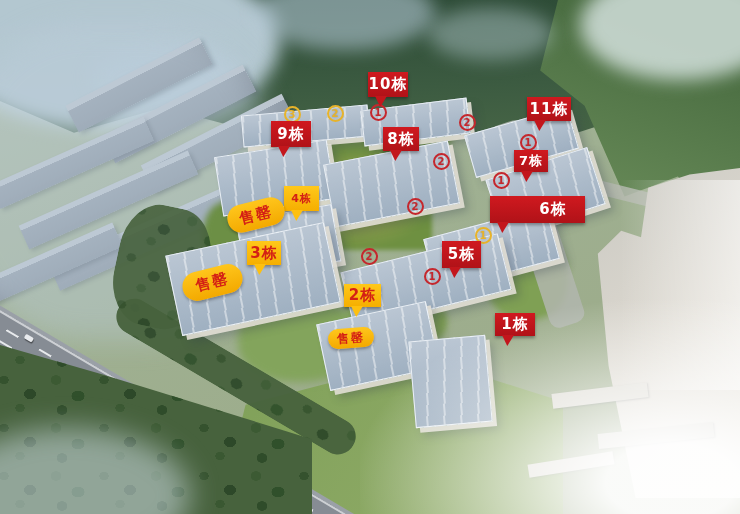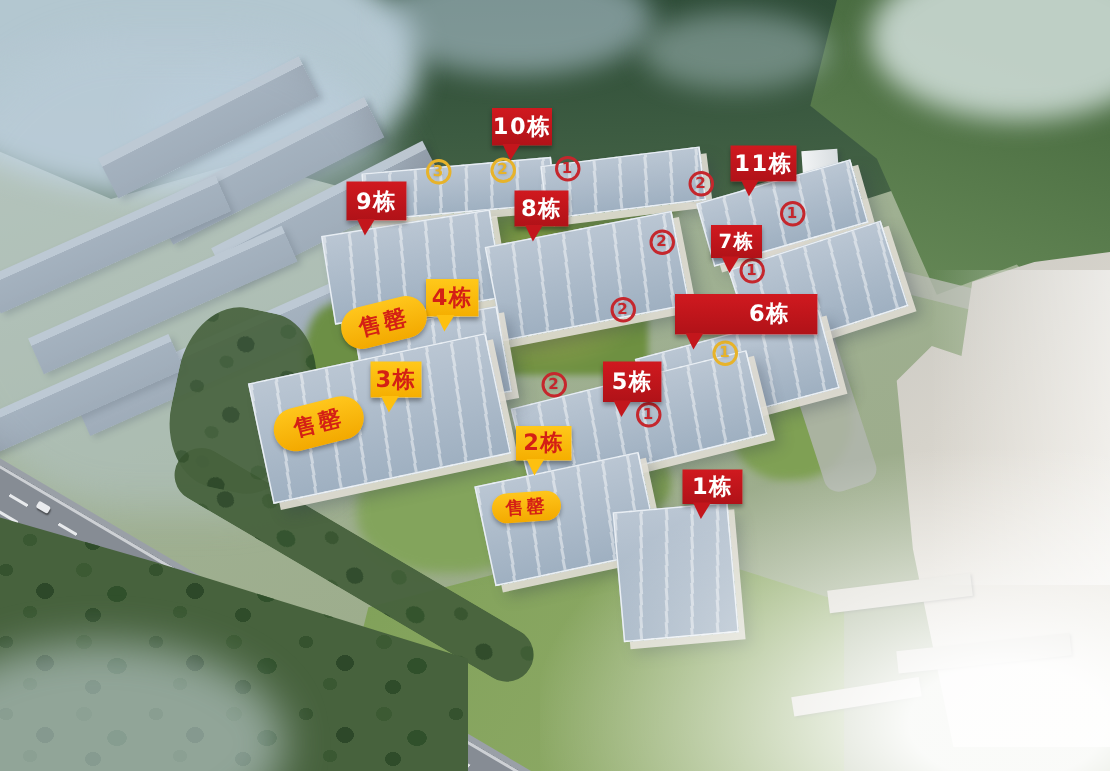--- a/index.html
+++ b/index.html
@@ -125,21 +125,21 @@
     filter:blur(14px);border-radius:50%;}
 
   
   .marker-layer{left:0;top:0;width:740px;height:514px;z-index:50;}
   .map-label{position:absolute;display:flex;align-items:center;justify-content:center;
     font-weight:bold;z-index:60;box-shadow:0 2px 3px rgba(0,0,0,.35);letter-spacing:1px;}
   .map-label::after{content:"";position:absolute;top:100%;left:7px;margin-top:-1px;
     width:0;height:0;border-style:solid;border-width:11px 4px 0 8px;
     border-color:var(--c) transparent transparent transparent;
     transform:skewX(-14deg);transform-origin:top;}
-  .map-label.red{background:linear-gradient(180deg,#d0191f,#b01218);color:#fff;}
+  .map-label.red{background:linear-gradient(180deg,#d0191f,#b01218);color:#fff;margin-left:40px;}
   .map-label.yellow{background:linear-gradient(180deg,#ffc81a,#f5ae00);color:#d42015;}
   .pill{position:absolute;z-index:60;display:flex;align-items:center;justify-content:center;
     background:linear-gradient(180deg,#ffc61c,#f3a900);color:#d42015;font-weight:bold;
     border-radius:999px;box-shadow:0 2px 3px rgba(0,0,0,.3);letter-spacing:2px;}
   .unit{position:absolute;z-index:55;width:13px;height:13px;border-radius:50%;
     border:2px solid var(--c);color:var(--c);display:flex;align-items:center;
     justify-content:center;font-size:10px;font-weight:bold;
     background:rgba(255,255,255,.05);text-shadow:0 0 2px rgba(0,0,0,.25);}
 </style>
 </head>
@@ -235,21 +235,21 @@
       </div>
       <div class="map-label red" style="left: 450px; top: 196px; width: 64px; height: 27px; font-size: 15px; padding-left: 31px; --c: #c3161c;">
         <span>6栋</span>
       </div>
       <div class="map-label red" style="left: 402px; top: 241px; width: 39px; height: 27px; font-size: 15px; --c: #c3161c;">
         <span>5栋</span>
       </div>
       <div class="map-label red" style="left: 455px; top: 313px; width: 40px; height: 23px; font-size: 15px; --c: #c3161c;">
         <span>1栋</span>
       </div>
-      <div class="map-label yellow" style="left: 284px; top: 186px; width: 35px; height: 25px; font-size: 15px; --c: #fdc010;">
+      <div class="map-label yellow" style="left: 284px; top: 186px; width: 35px; height: 25px; font-size: 11px; --c: #fdc010;">
         <span>4栋</span>
       </div>
       <div class="map-label yellow" style="left: 247px; top: 241px; width: 34px; height: 24px; font-size: 15px; --c: #fdc010;">
         <span>3栋</span>
       </div>
       <div class="map-label yellow" style="left: 344px; top: 284px; width: 37px; height: 23px; font-size: 15px; --c: #fdc010;">
         <span>2栋</span>
       </div>
       <div class="pill" style="left: 227px; top: 201px; width: 58px; height: 28px; font-size: 15px; transform: rotate(-14deg);">
         <span>售罄</span>

